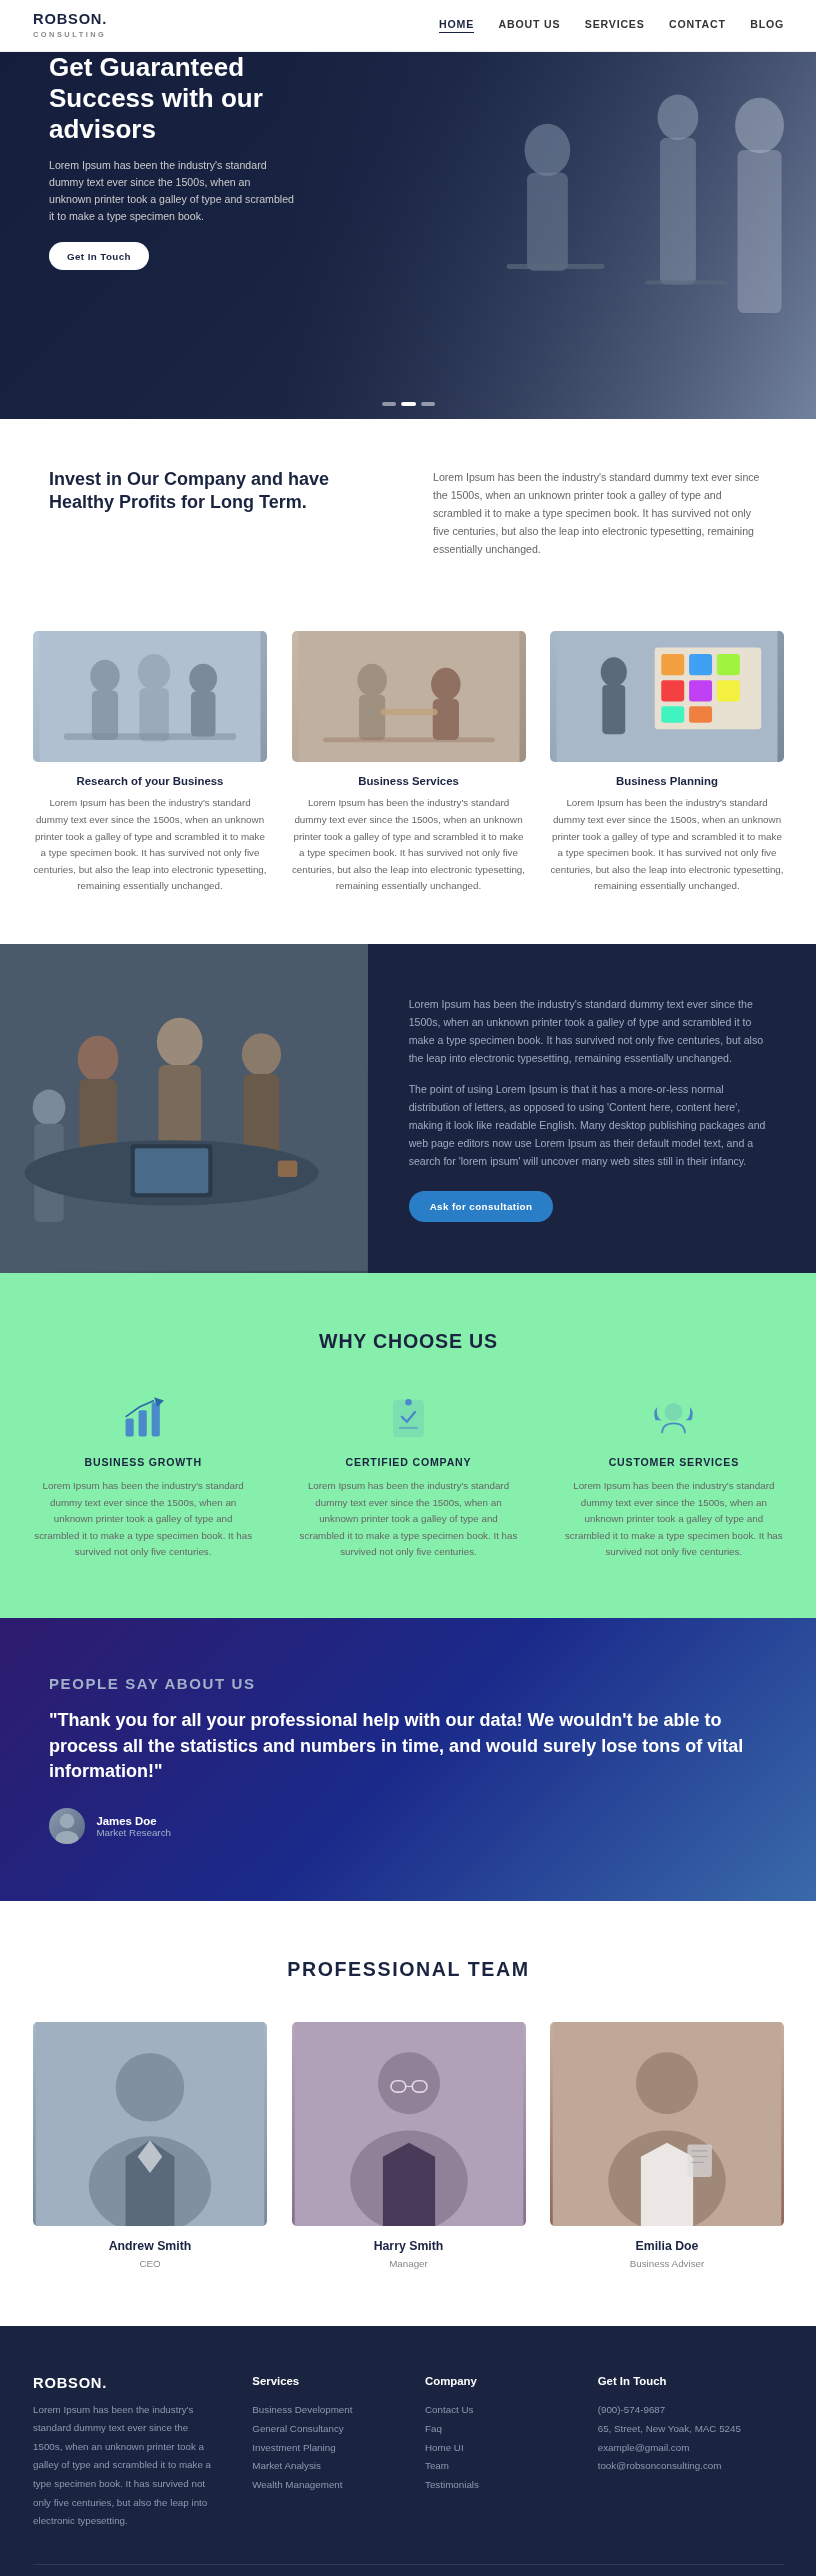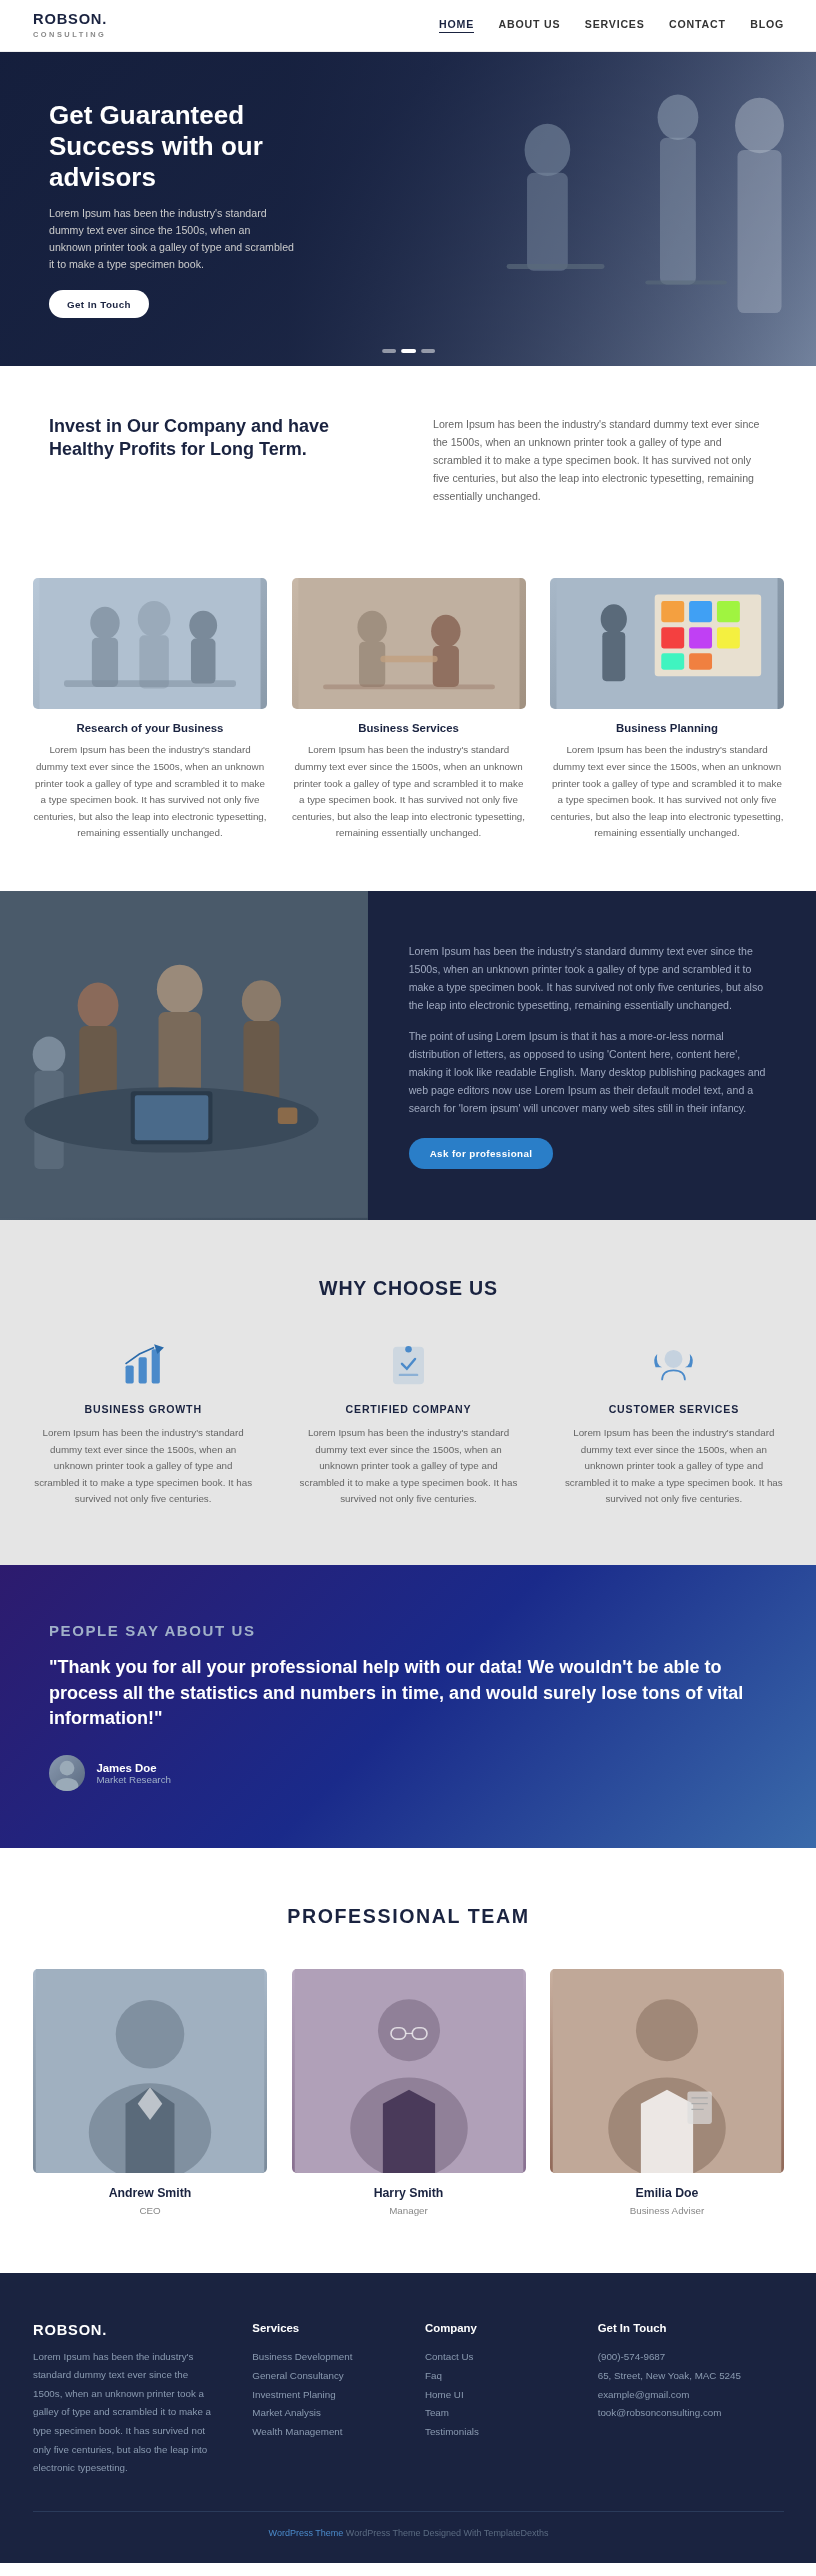--- a/index.html
+++ b/index.html
@@ -10,23 +10,23 @@
       display: flex; align-items: center; justify-content: space-between;
       padding: 11.4px 33px; background: #fff; border-bottom: 0.8px solid #eee;
     }
     .logo { font-size: 14.7px; font-weight: 900; color: #1a2340; letter-spacing: 0.8px; }
     .nav-links { display: flex; gap: 24.5px; }
     .nav-links a { text-decoration: none; color: #333; font-size: 10.6px; font-weight: 700; letter-spacing: 0.8px; }
     .nav-links a.active { color: #1a2340; border-bottom: 1.6px solid #1a2340; padding-bottom: 1.6px; }
 
     
     .hero {
-      position: relative; height: 314px; overflow: hidden;
+      position: relative; height: 367px; overflow: hidden;
       background: linear-gradient(135deg, #1a2340 0%, #2d3a5e 40%, #8a9bb5 100%);
-      display: flex; align-items: center;
+      display: flex; align-items: flex-start;
     }
     .hero-overlay {
       position: absolute; inset: 0;
       background: linear-gradient(to right, rgba(20,30,60,0.85) 35%, rgba(20,30,60,0.2) 100%);
     }
     .hero-content { position: relative; z-index: 2; padding: 0 49px; max-width: 343px; }
     .hero-content h1 { font-size: 26px; font-weight: 900; color: #fff; line-height: 1.2; margin-bottom: 11.4px; }
     .hero-content p { color: #ccc; font-size: 10.6px; line-height: 1.6; margin-bottom: 18px; }
     .btn-primary {
       background: #fff; color: #1a2340; padding: 8.2px 18px; border: none;
@@ -78,21 +78,21 @@
     }
     .solution-content h2 { font-size: 21px; font-weight: 900; color: #fff; margin-bottom: 16.3px; }
     .solution-content p { color: #a0aac0; font-size: 10.6px; line-height: 1.7; margin-bottom: 13px; }
     .btn-consult {
       background: #2a7ec8; color: #fff; padding: 9.8px 21px; border: none;
       border-radius: 20.4px; font-size: 9.8px; font-weight: 700; cursor: pointer;
       letter-spacing: 0.4px; display: inline-block; width: fit-content; margin-top: 8.2px;
     }
 
     
-    .why-section { padding: 57px 33px; background: #e5e5e5; text-align: center; }
+    .why-section { padding: 57px 33px; background: #86efac; text-align: center; }
     .why-section h2 { font-size: 19.6px; font-weight: 900; color: #1a2340; margin-bottom: 41px; letter-spacing: 0.8px; }
     .why-grid { display: grid; grid-template-columns: repeat(3, 1fr); gap: 45px; }
     .why-card { text-align: center; }
     .why-icon { width: 49px; height: 49px; margin: 0 auto 13px; }
     .why-card h3 { font-size: 10.6px; font-weight: 800; color: #1a2340; margin-bottom: 9.8px; letter-spacing: 0.8px; }
     .why-card p { color: #666; font-size: 9.8px; line-height: 1.7; }
 
     
     .testimonial-section {
       background: linear-gradient(135deg, #2d1b6e 0%, #1a2a8a 50%, #3a6aaa 100%);
@@ -272,21 +272,21 @@
 
       <rect x="160" y="245" width="100" height="65" rx="4" fill="#2a3a4a"></rect>
       <rect x="165" y="250" width="90" height="55" rx="3" fill="#4a6a8a"></rect>
 
       <rect x="340" y="265" width="24" height="20" rx="4" fill="#8a6a4a"></rect>
     </svg>
   </div>
   <div class="solution-content">
     <p>Lorem Ipsum has been the industry's standard dummy text ever since the 1500s, when an unknown printer took a galley of type and scrambled it to make a type specimen book. It has survived not only five centuries, but also the leap into electronic typesetting, remaining essentially unchanged.</p>
     <p>The point of using Lorem Ipsum is that it has a more-or-less normal distribution of letters, as opposed to using 'Content here, content here', making it look like readable English. Many desktop publishing packages and web page editors now use Lorem Ipsum as their default model text, and a search for 'lorem ipsum' will uncover many web sites still in their infancy.</p>
-    <button class="btn-consult">Ask for professional</button>
+    <button class="btn-consult">Ask for consultation</button>
   </div>
 </section>
 
 <section class="why-section">
   <h2>WHY CHOOSE US</h2>
   <div class="why-grid">
 
     <div class="why-card">
       <div class="why-icon">
         <svg viewBox="0 0 60 60" width="49" height="49">

